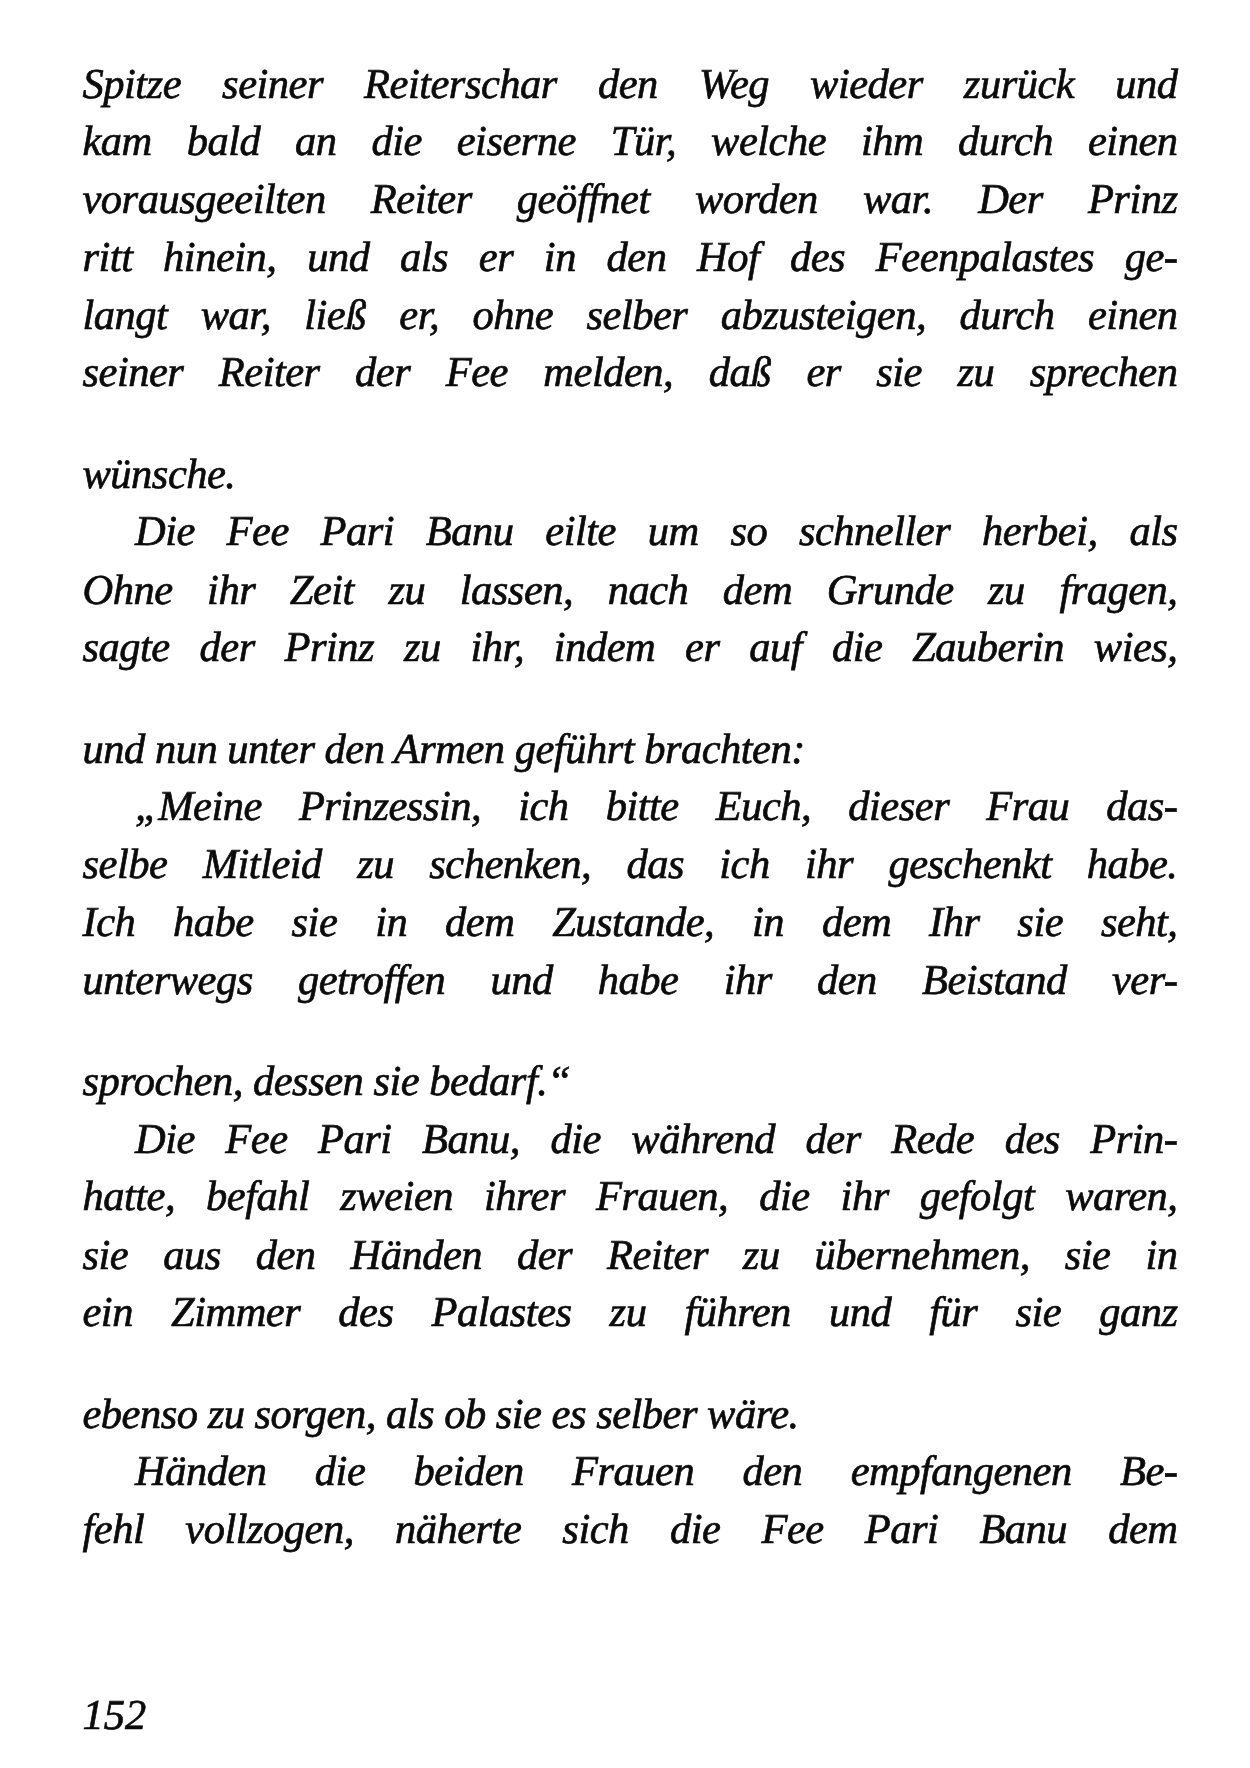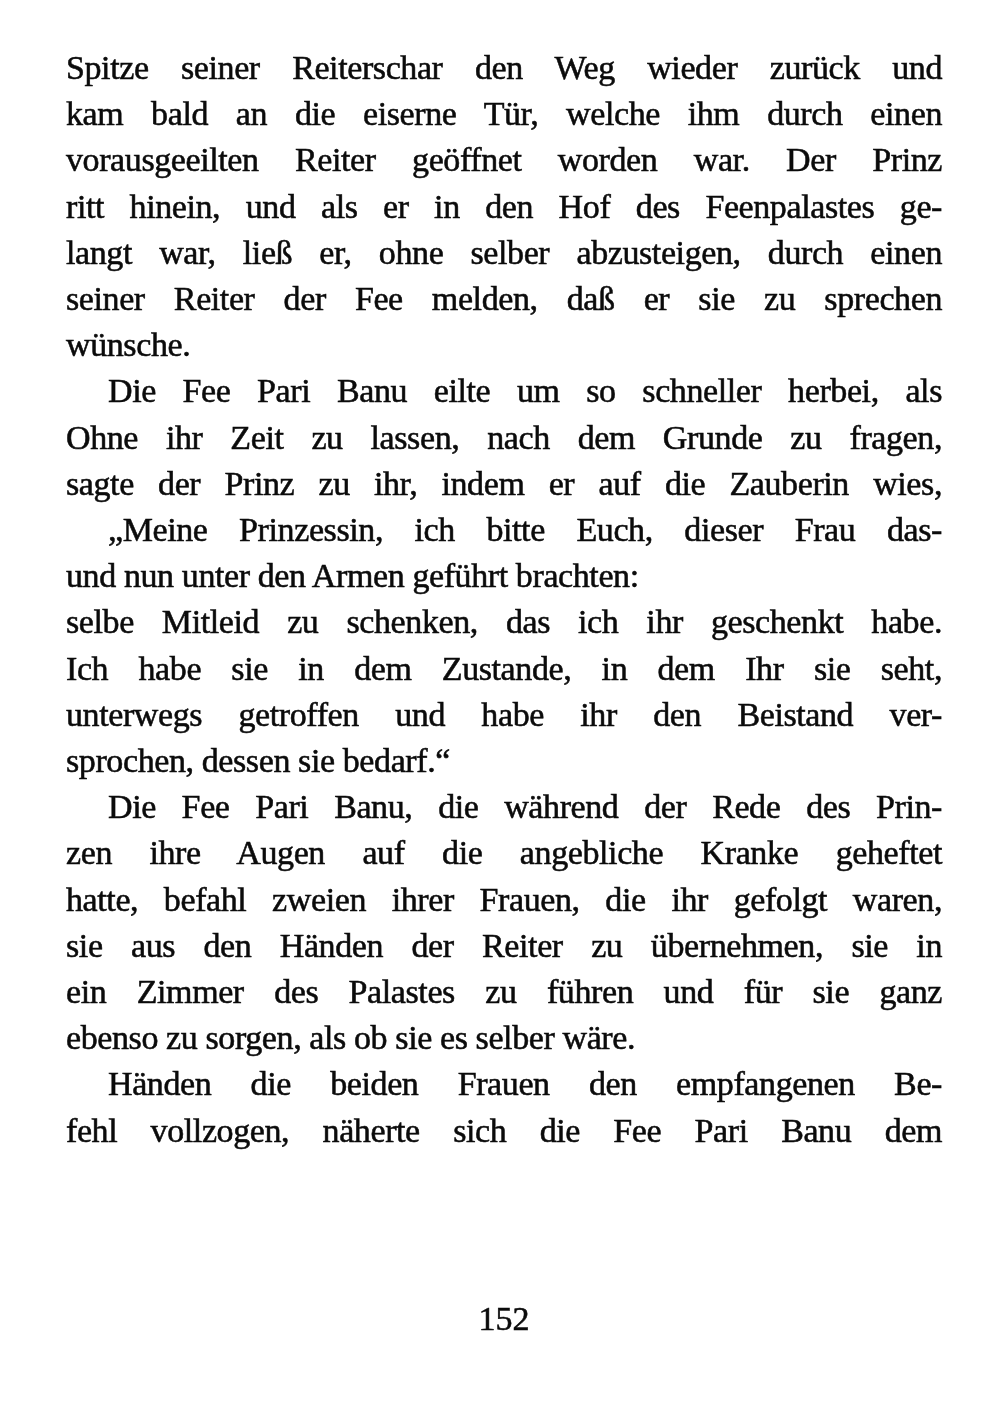--- a/index.html
+++ b/index.html
@@ -8,76 +8,77 @@
     background: #ffffff;
   }
   .page {
     position: relative;
     width: 1000px;
     height: 1414px;
     background: #ffffff;
     overflow: hidden;
     font-family: "Liberation Serif", serif;
     color: #0b0b0b;
+    font-style: italic;
   }
   .text-block {
     position: absolute;
     top: 45px;
     left: 66px;
     right: 58px;
   }
   .ln {
     font-size: 34px;
     line-height: 46.2px;
     letter-spacing: -0.4px;
     white-space: normal;
     text-align: justify;
     text-align-last: justify;
     -webkit-text-stroke: 0.55px #0b0b0b;
   }
   .ln.end {
     text-align-last: left;
+    margin-top: 35px;
   }
   .ln.ind {
     text-indent: 42px;
   }
   .folio {
     position: absolute;
-    top: 1299px;
+    top: 1353px;
     left: 66px;
     right: 58px;
-    text-align: center;
+    text-align: left;
     font-size: 34px;
     line-height: 40px;
     -webkit-text-stroke: 0.55px #0b0b0b;
   }
 </style>
 </head>
 <body>
 
 <div class="page">
   <div class="text-block">
     <div class="ln">Spitze seiner Reiterschar den Weg wieder zurück und</div>
     <div class="ln">kam bald an die eiserne Tür, welche ihm durch einen</div>
     <div class="ln">vorausgeeilten Reiter geöffnet worden war. Der Prinz</div>
     <div class="ln">ritt hinein, und als er in den Hof des Feenpalastes ge-</div>
     <div class="ln">langt war, ließ er, ohne selber abzusteigen, durch einen</div>
     <div class="ln">seiner Reiter der Fee melden, daß er sie zu sprechen</div>
     <div class="ln end">wünsche.</div>
     <div class="ln ind">Die Fee Pari Banu eilte um so schneller herbei, als</div>
     <div class="ln">Ohne ihr Zeit zu lassen, nach dem Grunde zu fragen,</div>
     <div class="ln">sagte der Prinz zu ihr, indem er auf die Zauberin wies,</div>
+    <div class="ln end">und nun unter den Armen geführt brachten:</div>
     <div class="ln ind">„Meine Prinzessin, ich bitte Euch, dieser Frau das-</div>
-    <div class="ln end">und nun unter den Armen geführt brachten:</div>
     <div class="ln">selbe Mitleid zu schenken, das ich ihr geschenkt habe.</div>
     <div class="ln">Ich habe sie in dem Zustande, in dem Ihr sie seht,</div>
     <div class="ln">unterwegs getroffen und habe ihr den Beistand ver-</div>
     <div class="ln end">sprochen, dessen sie bedarf.“</div>
     <div class="ln ind">Die Fee Pari Banu, die während der Rede des Prin-</div>
-    <div class="ln">zen ihre Augen auf die angebliche Kranke geheftet</div>
     <div class="ln">hatte, befahl zweien ihrer Frauen, die ihr gefolgt waren,</div>
     <div class="ln">sie aus den Händen der Reiter zu übernehmen, sie in</div>
     <div class="ln">ein Zimmer des Palastes zu führen und für sie ganz</div>
     <div class="ln end">ebenso zu sorgen, als ob sie es selber wäre.</div>
     <div class="ln ind">Händen die beiden Frauen den empfangenen Be-</div>
     <div class="ln">fehl vollzogen, näherte sich die Fee Pari Banu dem</div>
   </div>
   <div class="folio">152</div>
 </div>
 

